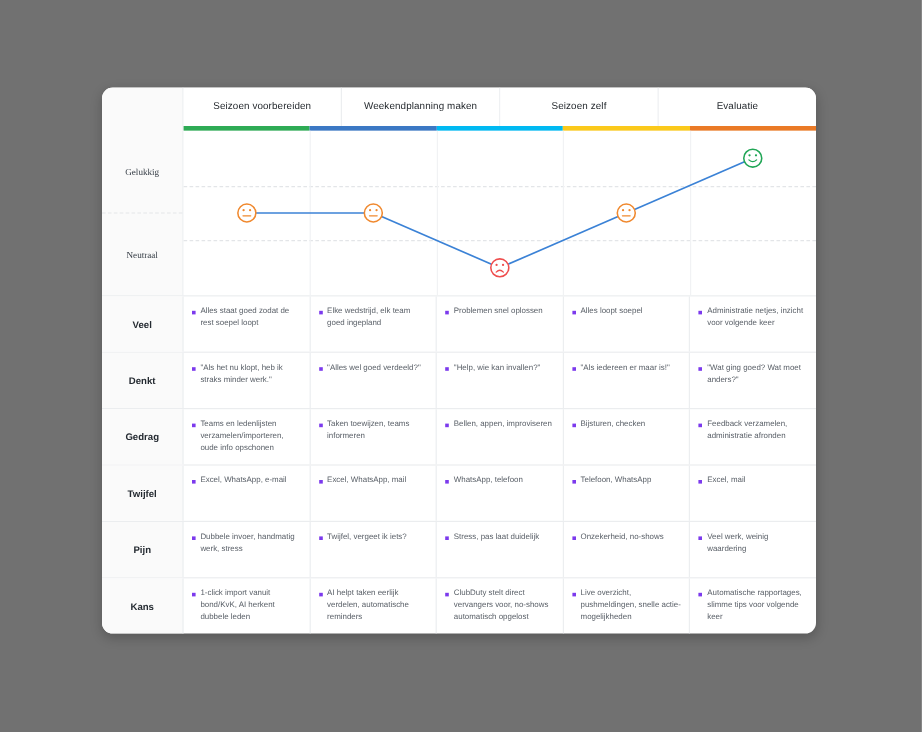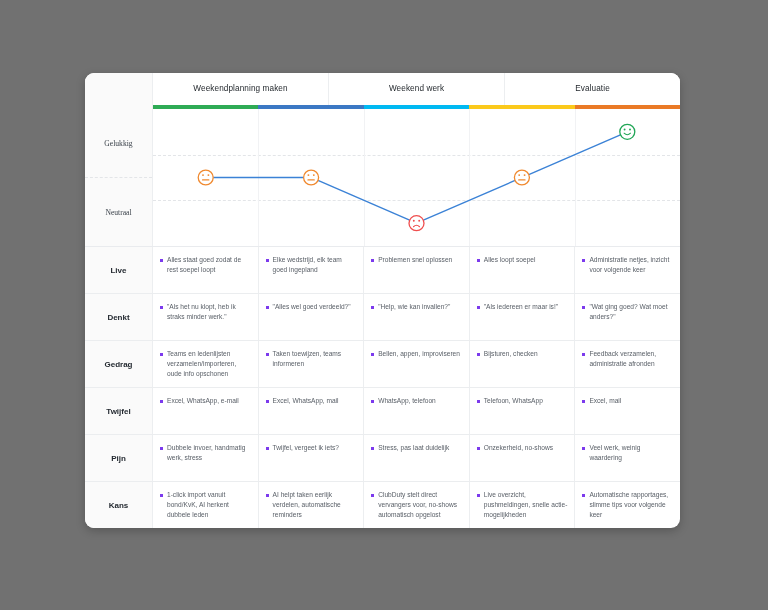--- a/index.html
+++ b/index.html
@@ -75,22 +75,23 @@
 </style>
 </head>
 <body>
 
 <div class="stage">
   <div class="card">
 
     <div class="hdr">
       <div class="hdr-corner"></div>
       <div class="hdr-cols">
+        <div class="hdr-col">Seizoen voorbereiden</div>
         <div class="hdr-col">Weekendplanning maken</div>
-        <div class="hdr-col">Weekend werk</div>
+        <div class="hdr-col">Seizoen zelf</div>
         <div class="hdr-col">Evaluatie</div>
       </div>
     </div>
 
     <div class="bars">
       <div class="bars-corner"></div>
       <div class="bars-cols">
         <div class="bar" style="background: rgb(46, 171, 85);"></div>
         <div class="bar" style="background: rgb(59, 120, 196);"></div>
         <div class="bar" style="background: rgb(0, 185, 242);"></div>
@@ -145,21 +146,21 @@
               <circle cx="471.6" cy="20.6" r="0.95" fill="#21a656"></circle>
               <circle cx="477" cy="20.6" r="0.95" fill="#21a656"></circle>
               <path fill="none" stroke="#21a656" stroke-width="1.1" stroke-linecap="round" d="M 471.1 24.4 Q 474.3 27.4 477.5 24.4"></path>
             </g>
           </svg>
       </div>
     </div>
 
     <div class="rows" id="rows-host">
         <div class="row">
-          <div class="row-lab">Live</div>
+          <div class="row-lab">Veel</div>
           <div class="row-cells">
             <div class="cell">
               <div class="bullet-row">
                 <span class="dot" style="background: rgb(124, 58, 237);"></span>
                 <span class="cell-txt">Alles staat goed zodat de rest soepel loopt</span>
               </div>
             </div>
             <div class="cell">
               <div class="bullet-row">
                 <span class="dot" style="background: rgb(124, 58, 237);"></span>

